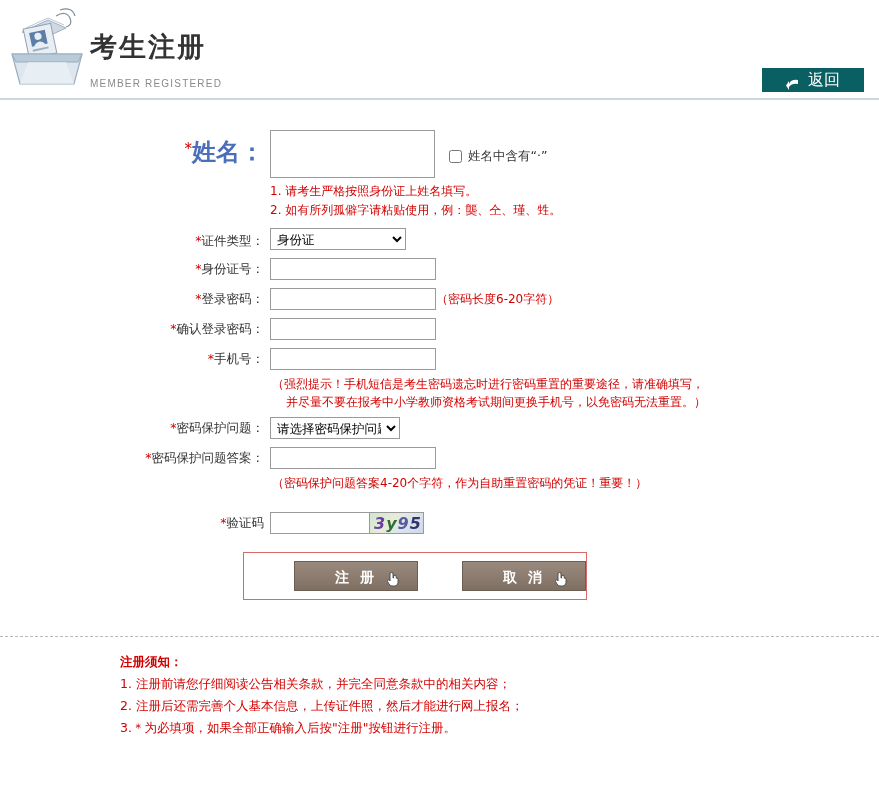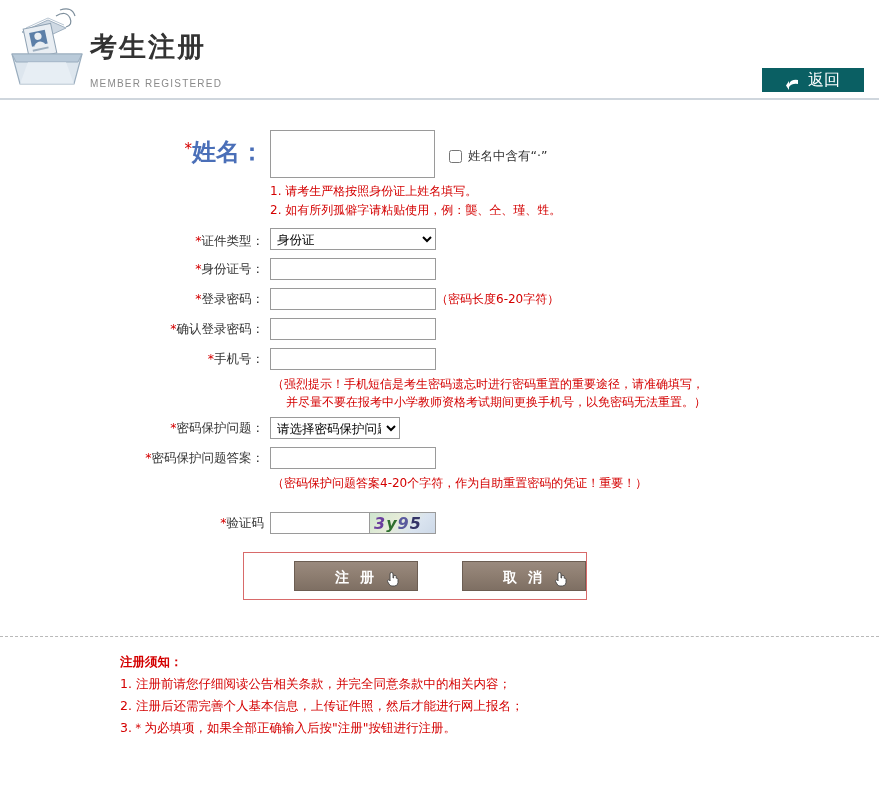--- a/index.html
+++ b/index.html
@@ -201,21 +201,21 @@
     font-family: "DejaVu Sans", sans-serif;
     font-size: 12px;
   }
 
   
   .captcha-row { margin-top: 12px; }
   .captcha-input {
     width: 100px;
   }
   .captcha-img {
-    width: 66px;
+    width: 54px;
     height: 22px;
     border: 1px solid #9a9a9a;
     border-left: none;
     box-sizing: border-box;
     background: linear-gradient(135deg,#cfe6cf 0%, #e6ecd8 40%, #d9e3ef 70%, #cdd9e8 100%);
     position: relative;
     overflow: hidden;
     font-family: "DejaVu Sans", sans-serif;
     cursor: pointer;
   }
@@ -349,21 +349,21 @@
   <div class="notes-block">
     <div class="note-red">1. 请考生严格按照身份证上姓名填写。</div>
     <div class="note-red">2. 如有所列孤僻字请粘贴使用，例：龑、仝、瑾、甡。</div>
   </div>
 
   <div class="row" style="margin-bottom:8px;align-items:flex-end;">
     <div class="label-col" style="padding-top:3px;">
       <span class="req">*</span><span>证件类型：</span>
     </div>
     <div class="field-col">
-      <select style="width:166px;">
+      <select style="width:136px;">
         <option>身份证</option>
       </select>
     </div>
   </div>
 
   <div class="row" style="margin-bottom:8px;">
     <div class="label-col" style="padding-top:3px;">
       <span class="req">*</span><span>身份证号：</span>
     </div>
     <div class="field-col">

